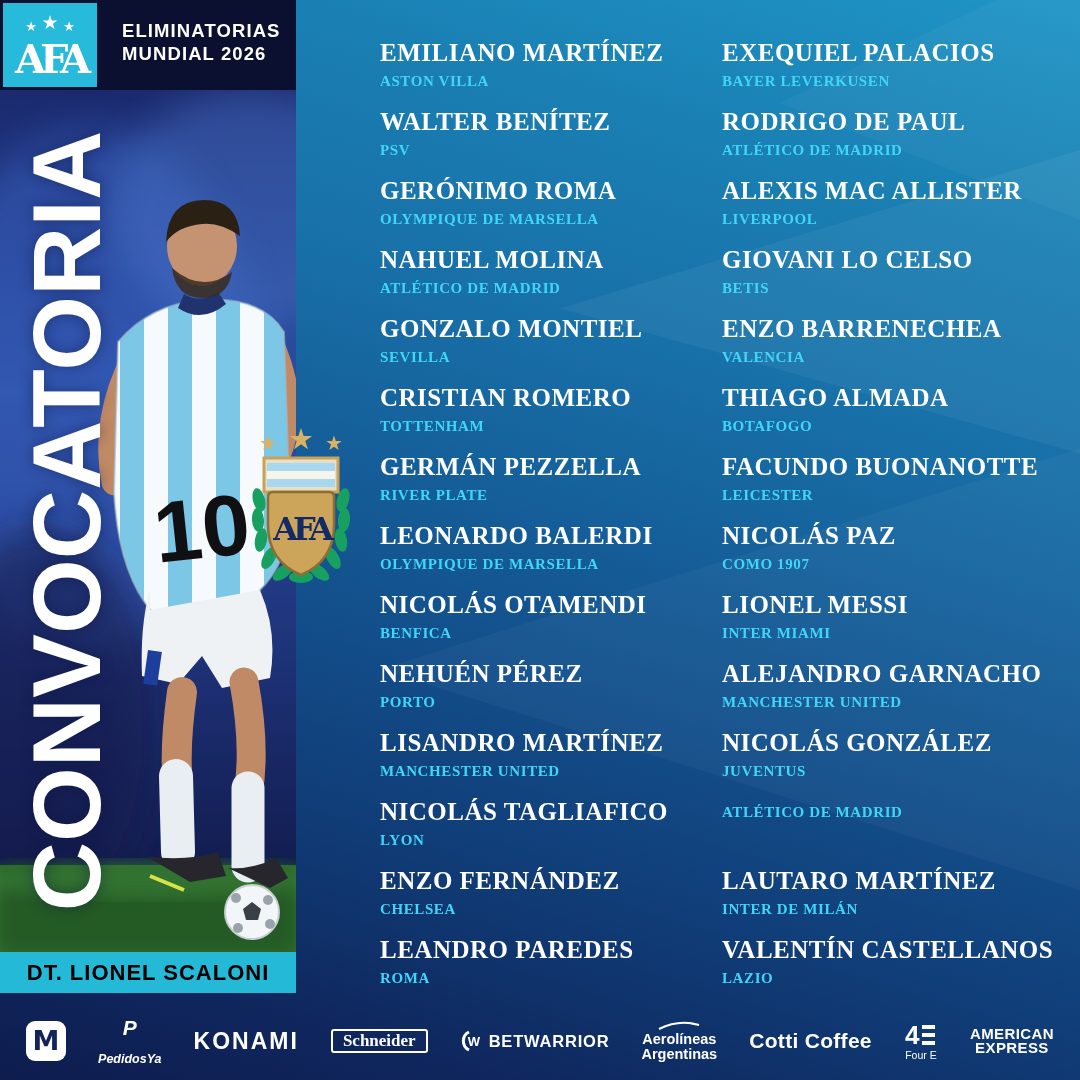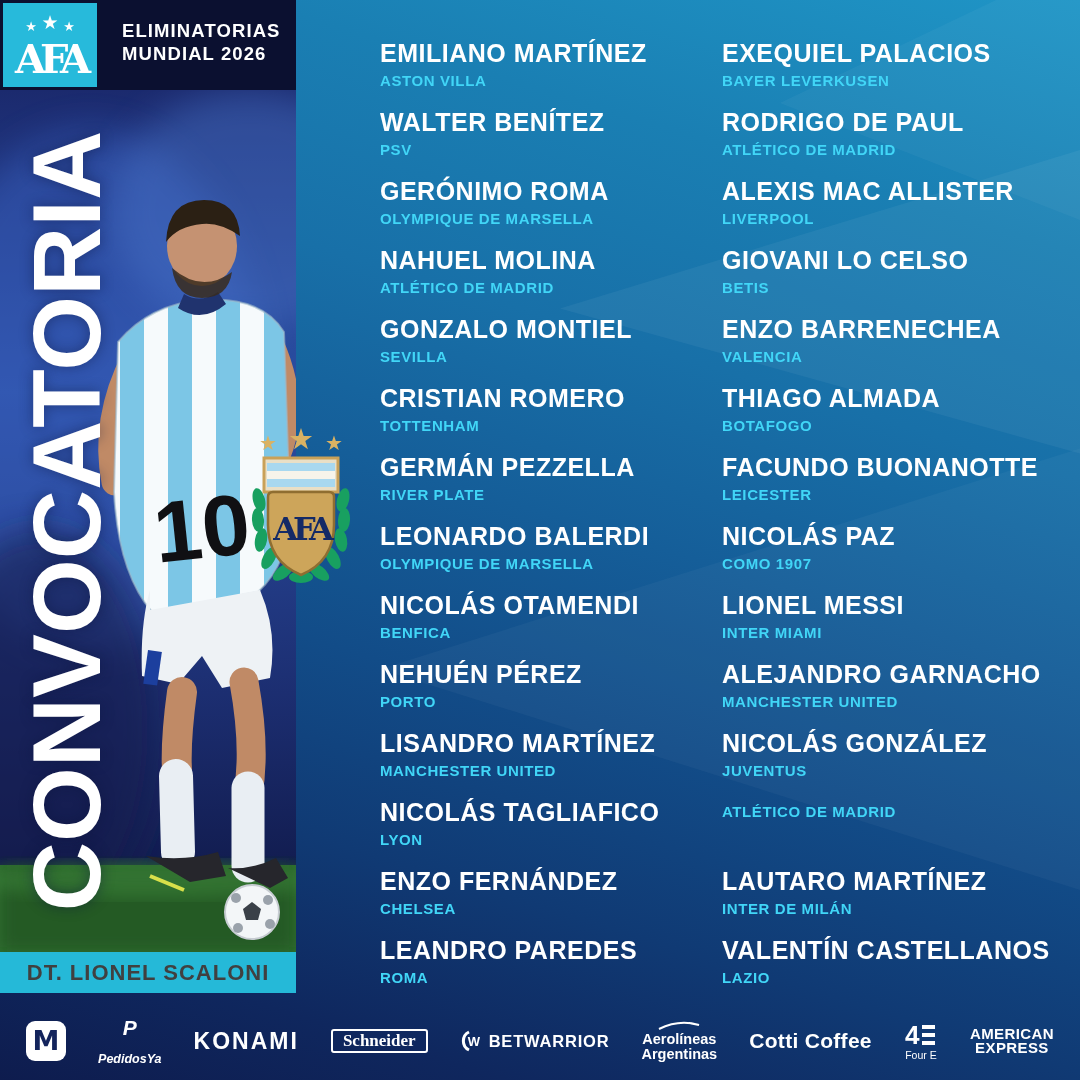--- a/index.html
+++ b/index.html
@@ -23,27 +23,27 @@
 
   
   .photo-wrap{position:absolute;left:0;top:90px;width:296px;height:862px;z-index:2;overflow:hidden;background:#1c2b6a;}
   .vertical-title-wrap{position:absolute;left:0;top:90px;width:134px;height:862px;z-index:4;display:flex;align-items:center;justify-content:center;pointer-events:none;}
   .vertical-title-wrap span{
     transform:rotate(-90deg);white-space:nowrap;color:#ffffff;
     font-size:96px;font-weight:800;letter-spacing:0px;
     text-shadow:0 0 14px rgba(10,20,60,.45);
   }
   .coach-band{position:absolute;left:0;top:952px;width:296px;height:41px;background:#25b9d8;z-index:6;display:flex;align-items:center;justify-content:center;}
-  .coach-band span{color:#404040;font-weight:800;font-size:22px;letter-spacing:1px;}
+  .coach-band span{color:#000000;font-weight:800;font-size:22px;letter-spacing:1px;}
 
   
   .crest{position:absolute;left:247px;top:422px;width:108px;height:166px;z-index:7;}
 
   
-  .columns{position:absolute;left:380px;top:39px;width:676px;display:flex;z-index:3;}
+  .columns{position:absolute;left:380px;top:39px;width:676px;display:flex;z-index:3;font-family:Liberation Serif, serif;}
   .col{display:flex;flex-direction:column;}
   .col-1{width:342px;}
   .col-2{width:334px;justify-content:flex-end;}
   .entry{height:69px;}
   .pname{color:#ffffff;font-size:25px;font-weight:800;letter-spacing:.5px;line-height:28px;white-space:nowrap;}
   .pclub{color:#41d6f7;font-size:15px;font-weight:700;letter-spacing:.6px;line-height:16px;margin-top:6px;white-space:nowrap;}
 
   
   .sponsors{position:absolute;left:0;bottom:0;width:1080px;height:78px;display:flex;align-items:center;justify-content:space-between;padding:0 26px;z-index:5;}
   .sponsor{display:flex;flex-direction:column;align-items:center;justify-content:center;color:#fff;}

